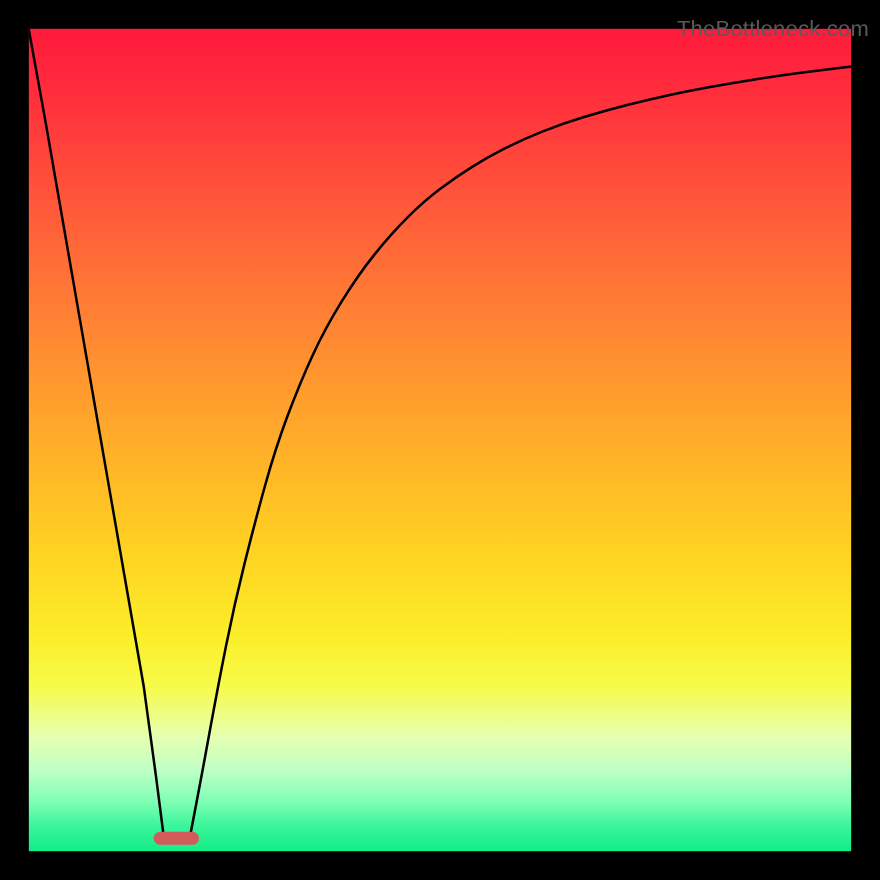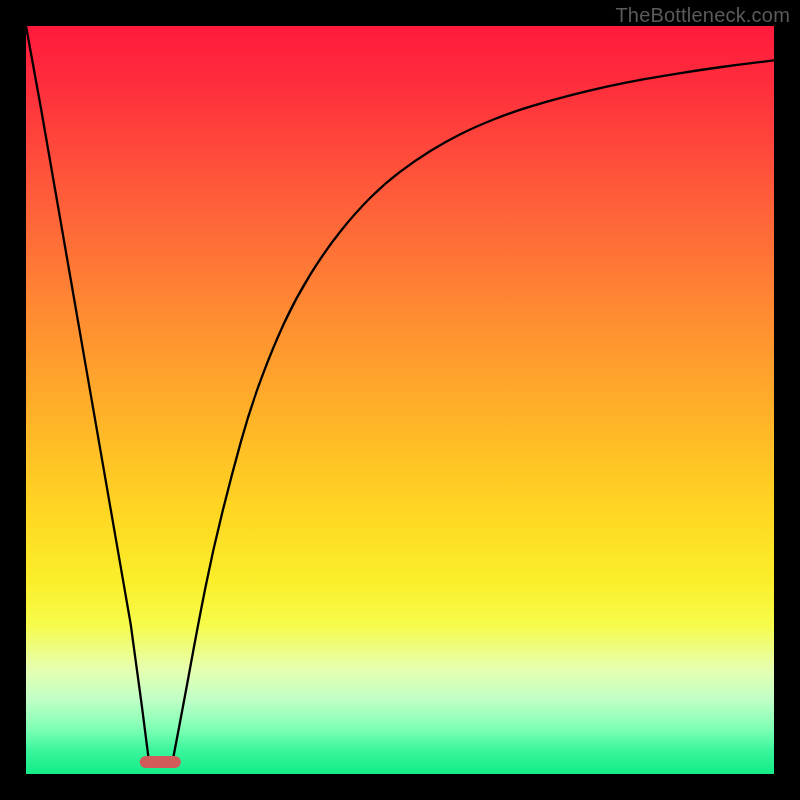--- a/index.html
+++ b/index.html
@@ -60,21 +60,21 @@
     stroke-linecap: round;
   }
   .marker {
     fill: #d15a5a;
     stroke: none;
     rx: 6;
     ry: 6;
   }
   .watermark {
     position: absolute;
-    top: 4px;
+    top: 16px;
     right: 10px;
     color: #5b5b5b;
     font-size: 20px;
     font-weight: 500;
     letter-spacing: 0.2px;
     user-select: none;
   }
 </style>
 </head>
 <body>

